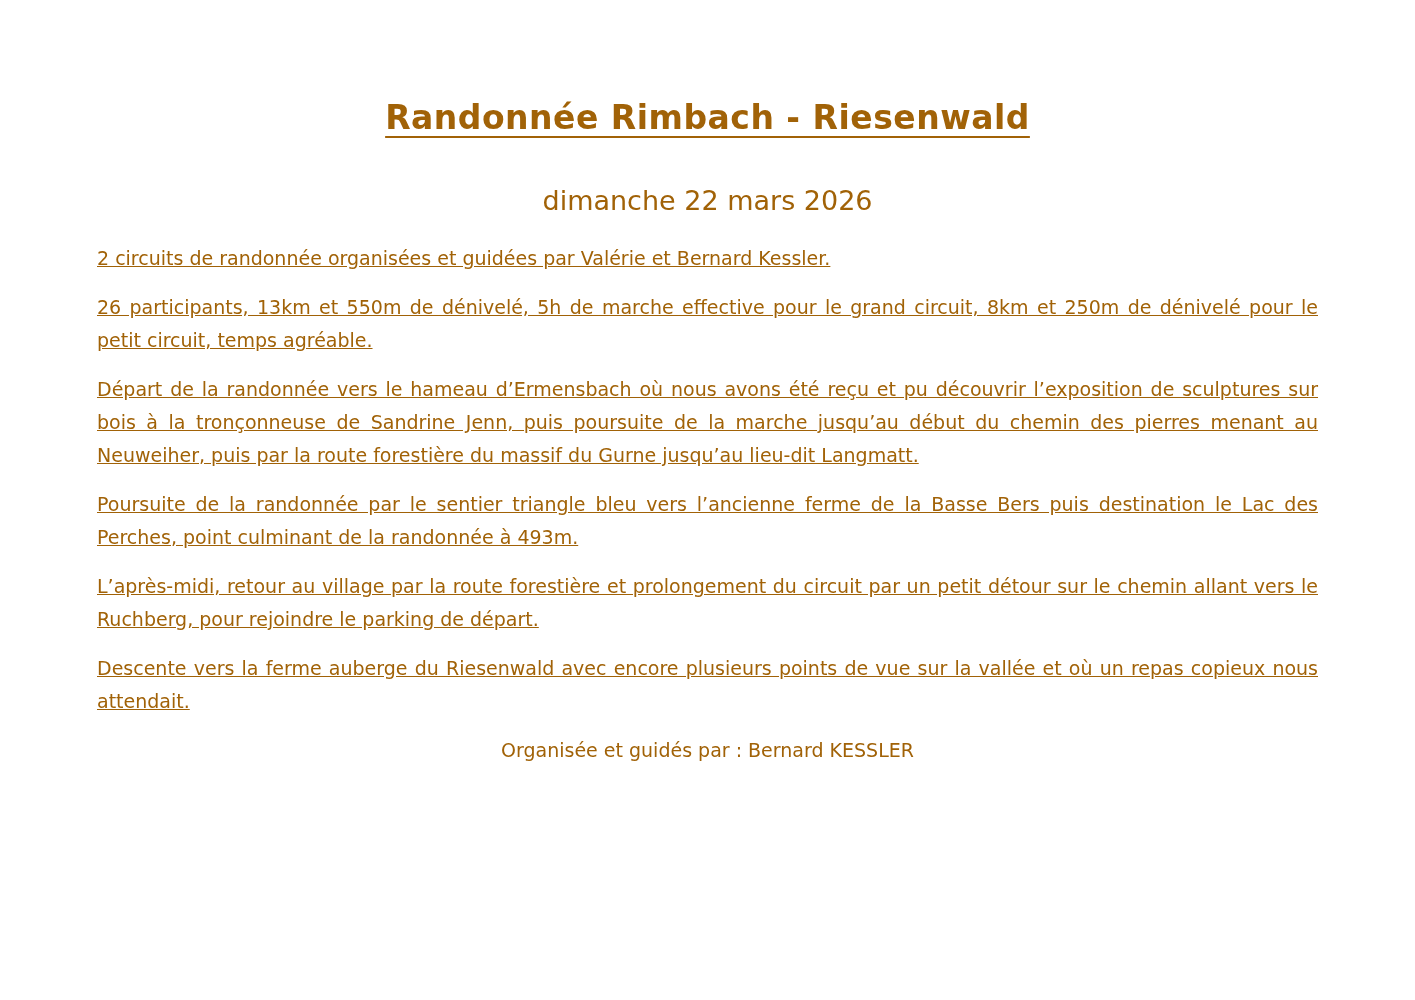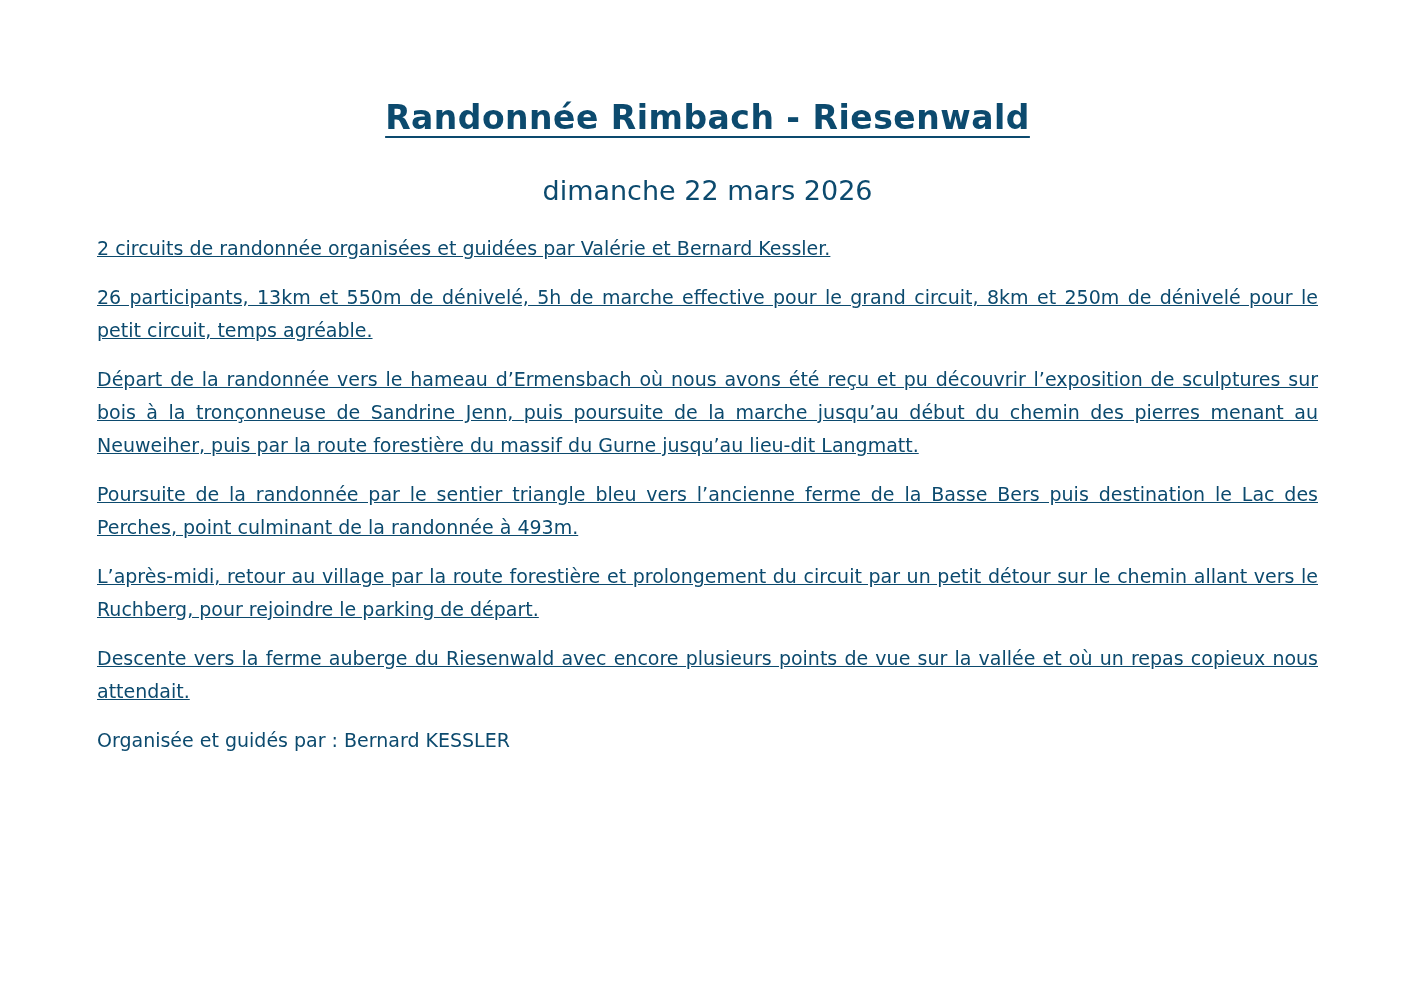--- a/index.html
+++ b/index.html
@@ -7,60 +7,60 @@
     margin: 0;
     padding: 0;
     background: #ffffff;
   }
   .page {
     position: relative;
     width: 1415px;
     height: 1000px;
     margin: 0 auto;
     background: #ffffff;
-    color: #0c4a6e;
+    color: #a16207;
     font-family: "DejaVu Sans", "Liberation Sans", sans-serif;
     box-sizing: border-box;
     padding: 0 97px;
     overflow: hidden;
   }
   .doc-title {
     margin: 0;
     padding-top: 98px;
     text-align: center;
     font-size: 33px;
     font-weight: 600;
     letter-spacing: 0.5px;
   }
   .doc-title .underlined {
     text-decoration: underline;
     text-decoration-thickness: 2px;
     text-underline-offset: 7px;
   }
   .doc-subtitle {
     margin: 0;
-    padding-top: 38px;
+    padding-top: 48px;
     text-align: center;
     font-size: 27px;
     font-weight: 500;
   }
   .doc-body {
     padding-top: 26px;
     text-decoration: underline;
   }
   .doc-body p {
     margin: 0 0 16px 0;
     font-size: 19px;
     line-height: 33px;
     text-align: justify;
     text-align-last: left;
   }
   .doc-footer {
     display: flex;
-    justify-content: space-between;
+    justify-content: center;
     align-items: baseline;
     font-size: 19px;
     line-height: 33px;
     margin-top: 1px;
   }
 </style>
 </head>
 <body>
 
 <div class="page">

